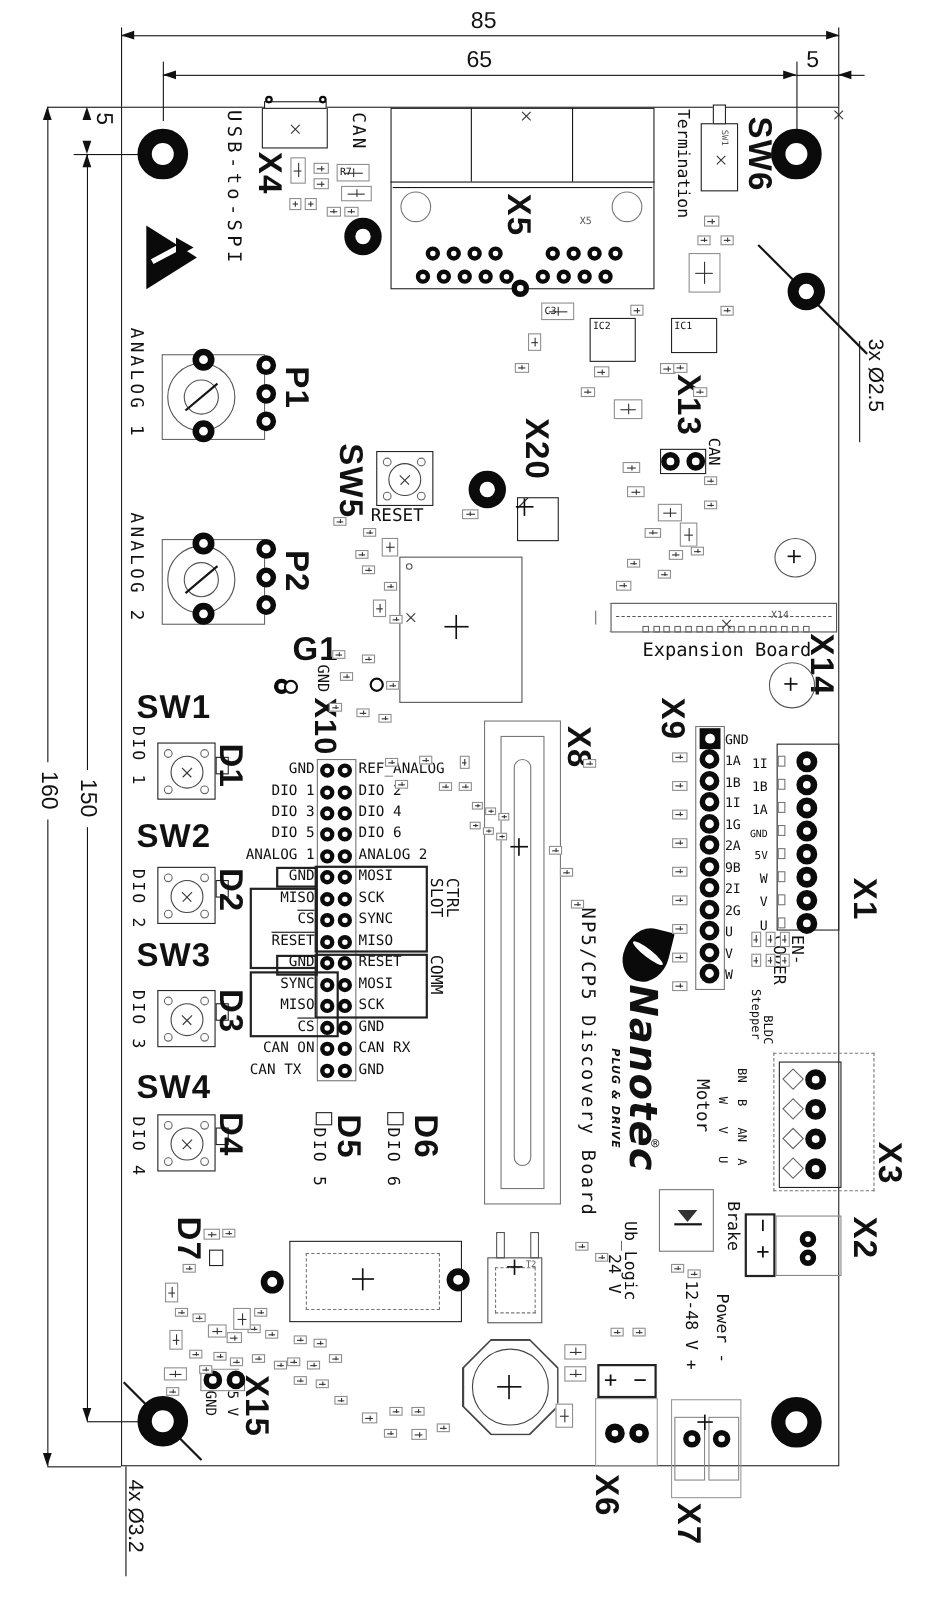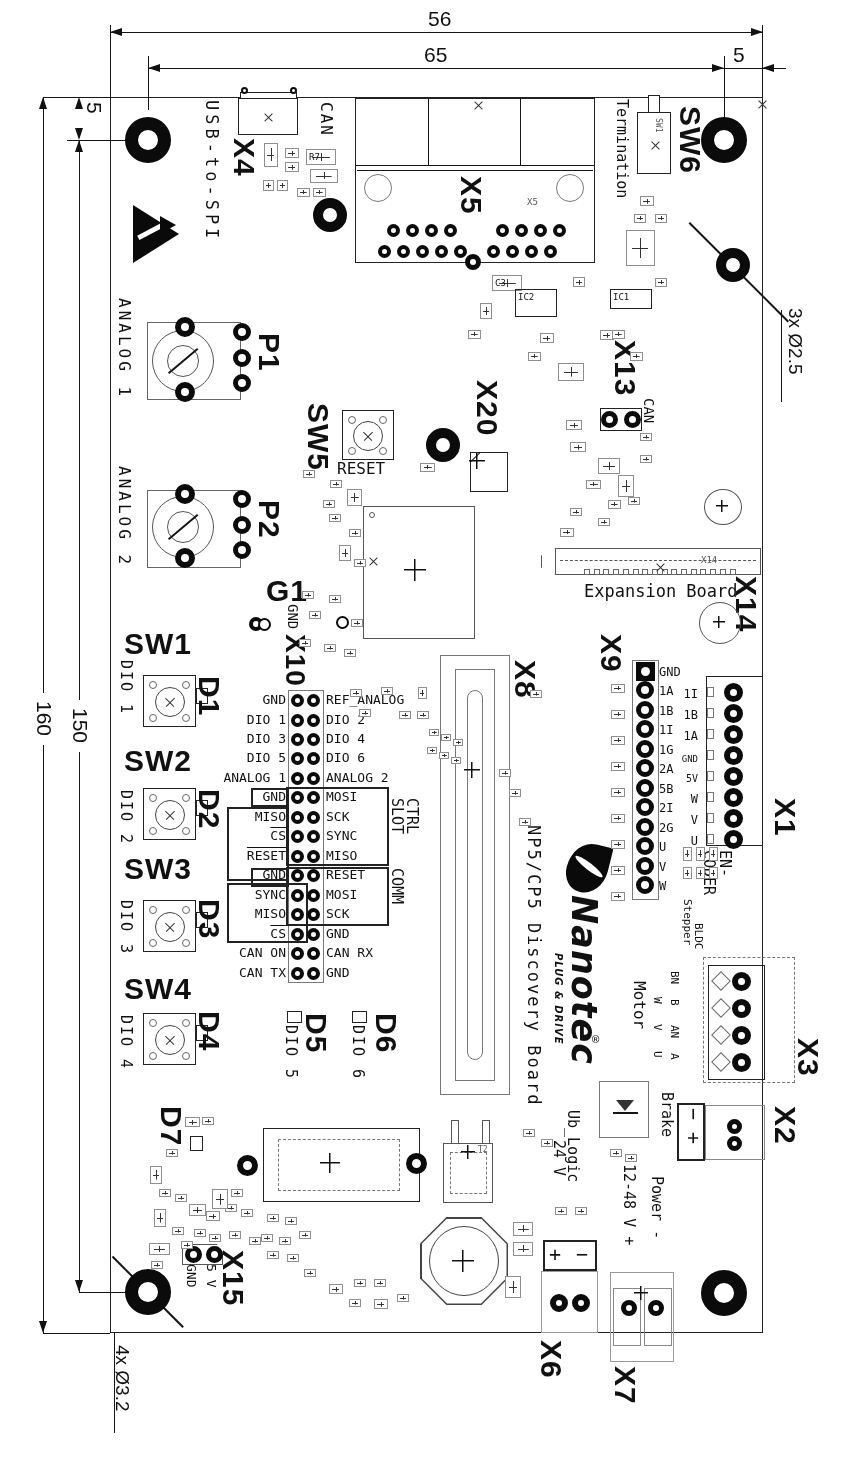--- a/index.html
+++ b/index.html
@@ -42,21 +42,21 @@
   .mut{color:#555}
 </style>
 </head>
 <body>
 
 <div class="sheet">
 
   <div class="ln" style="left:110px;top:32px;width:653px;height:1px"></div>
   <div class="arr aL" style="left:110px;top:28px"></div>
   <div class="arr aR" style="left:751px;top:28px"></div>
-  <div class="dimt" style="left:428px;top:8px">56</div>
+  <div class="dimt" style="left:428px;top:8px">85</div>
 
   <div class="ln" style="left:148px;top:68px;width:576px;height:1px"></div>
   <div class="arr aL" style="left:148px;top:64px"></div>
   <div class="arr aR" style="left:712px;top:64px"></div>
   <div class="dimt" style="left:424px;top:44px">65</div>
 
   <div class="ln" style="left:724px;top:68px;width:62px;height:1px"></div>
   <div class="arr aL" style="left:762px;top:64px"></div>
   <div class="dimt" style="left:733px;top:44px">5</div>
 
@@ -114,24 +114,24 @@
 
   <div class="smd" style="left:306px;top:149px;width:30px;height:16px">
       <span class="a t9" style="left:2px;top:2px">R7</span>
     </div>
   <div class="smd" style="left:310px;top:169px;width:28px;height:14px">
       <span class="a t9" style="left:2px;top:18px">C2</span>
     </div>
   <div class="smd" style="left:492px;top:275px;width:30px;height:16px">
       <span class="a t9" style="left:2px;top:2px">C3</span>
     </div>
-  <div class="bx" style="left:515px;top:289px;width:42px;height:28px">
+  <div class="bx" style="left:536px;top:289px;width:42px;height:40px">
       <span class="a t9" style="left:2px;top:2px">IC2</span>
     </div>
-  <div class="bx" style="left:610px;top:289px;width:42px;height:20px">
+  <div class="bx" style="left:610px;top:289px;width:42px;height:32px">
       <span class="a t9" style="left:2px;top:2px">IC1</span>
     </div>
 
   <div class="bx" style="left:637px;top:112px;width:34px;height:62px;background:#fff"></div>
   <div class="bx" style="left:648px;top:95px;width:12px;height:18px;background:#fff"></div>
   <span class="silk vt t8 mut" style="left:654px;top:118px">SW1</span>
   <span class="silk vt t15" style="left:613px;top:99px">Termination</span>
   <span class="ref vt" style="left:675px;top:106px">SW6</span>
 
   <div class="bx" style="left:600px;top:408px;width:42px;height:23px"></div>
@@ -205,21 +205,21 @@
   <span class="pl pr" style="left:196px;top:866px;width:90px">GND</span>
   <span class="pl" style="left:326px;top:866px;width:96px">RESET</span>
   <span class="pl pr" style="left:196px;top:886px;width:90px">SYNC</span>
   <span class="pl" style="left:326px;top:886px;width:96px">MOSI</span>
   <span class="pl pr" style="left:196px;top:905px;width:90px">MISO</span>
   <span class="pl" style="left:326px;top:905px;width:96px">SCK</span>
   <span class="pl pr ov" style="left:196px;top:925px;width:90px">CS</span>
   <span class="pl" style="left:326px;top:925px;width:96px">GND</span>
   <span class="pl pr" style="left:196px;top:944px;width:90px">CAN ON</span>
   <span class="pl" style="left:326px;top:944px;width:96px">CAN RX</span>
-  <span class="pl pr" style="left:196px;top:964px;width:90px">CAN TX</span>
+  <span class="pl pr" style="left:184px;top:964px;width:90px">CAN TX</span>
   <span class="pl" style="left:326px;top:964px;width:96px">GND</span>
 
   <span class="ref" style="left:124px;top:629px">SW1</span>
   <div class="bx b15" style="left:143px;top:675px;width:53px;height:52px"></div>
   <span class="silk vt ls2 t15" style="left:117px;top:660px">DIO 1</span>
   <div class="bx" style="left:196px;top:688px;width:12px;height:16px"></div>
   <span class="ref vt" style="left:194px;top:676px">D1</span>
 
   <span class="ref" style="left:124px;top:746px">SW2</span>
   <div class="bx b15" style="left:143px;top:788px;width:53px;height:52px"></div>
@@ -249,21 +249,21 @@
   <div class="bx" style="left:632px;top:660px;width:27px;height:240px;border-color:#777"></div>
   <div class="a" style="left:636px;top:662px;width:19px;height:19px;background:#0b0b0b"></div>
   <div class="a" style="left:641px;top:667px;width:9px;height:9px;border-radius:50%;background:#fff"></div>
   <span class="ref vt" style="left:596px;top:634px">X9</span>
   <span class="pl t12" style="left:659px;top:663px">GND</span>
   <span class="pl t12" style="left:659px;top:682px">1A</span>
   <span class="pl t12" style="left:659px;top:702px">1B</span>
   <span class="pl t12" style="left:659px;top:721px">1I</span>
   <span class="pl t12" style="left:659px;top:741px">1G</span>
   <span class="pl t12" style="left:659px;top:760px">2A</span>
-  <span class="pl t12" style="left:659px;top:780px">5B</span>
+  <span class="pl t12" style="left:659px;top:780px">9B</span>
   <span class="pl t12" style="left:659px;top:799px">2I</span>
   <span class="pl t12" style="left:659px;top:819px">2G</span>
   <span class="pl t12" style="left:659px;top:838px">U</span>
   <span class="pl t12" style="left:659px;top:858px">V</span>
   <span class="pl t12" style="left:659px;top:877px">W</span>
 
   <div class="bx" style="left:706px;top:676px;width:57px;height:170px;border-width:1.4px"></div>
   <span class="pl pr t12" style="left:668px;top:685px;width:30px">1I</span>
   <span class="pl pr t12" style="left:668px;top:706px;width:30px">1B</span>
   <span class="pl pr t12" style="left:668px;top:727px;width:30px">1A</span>

